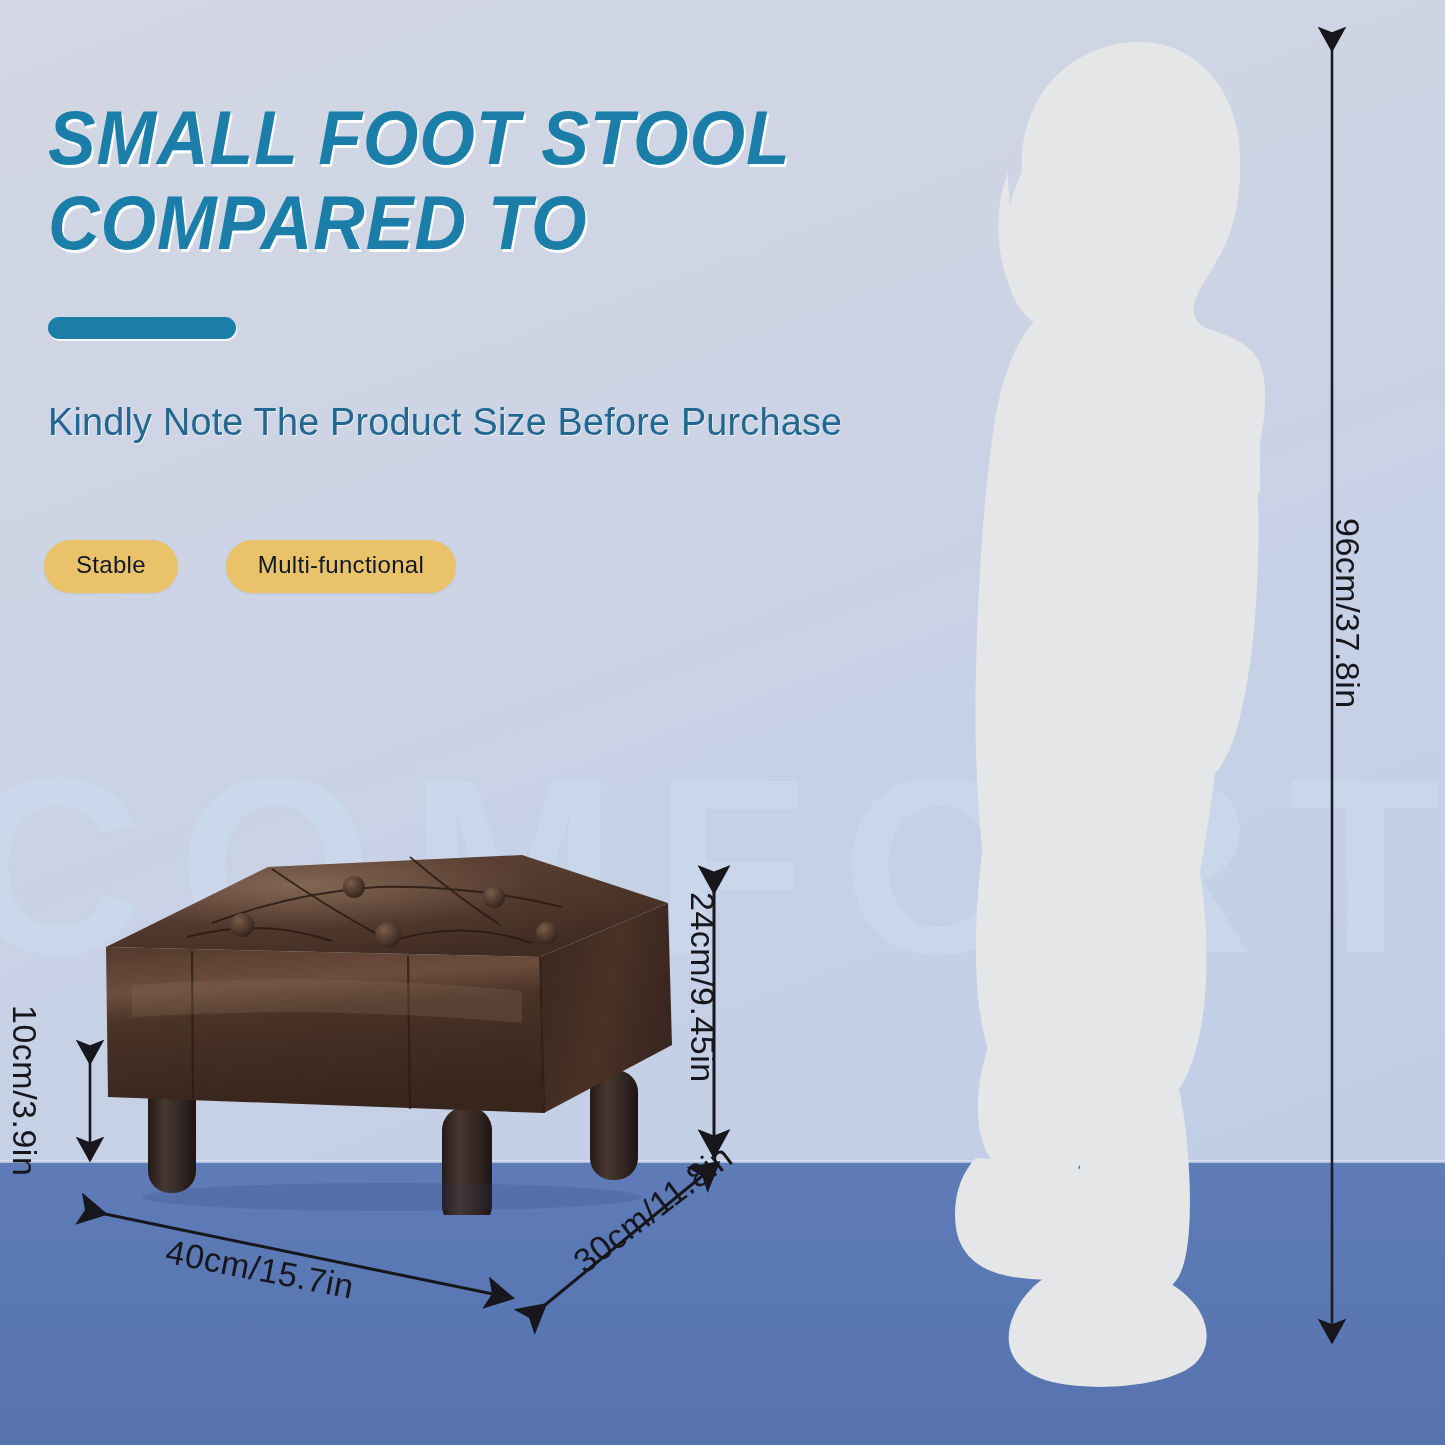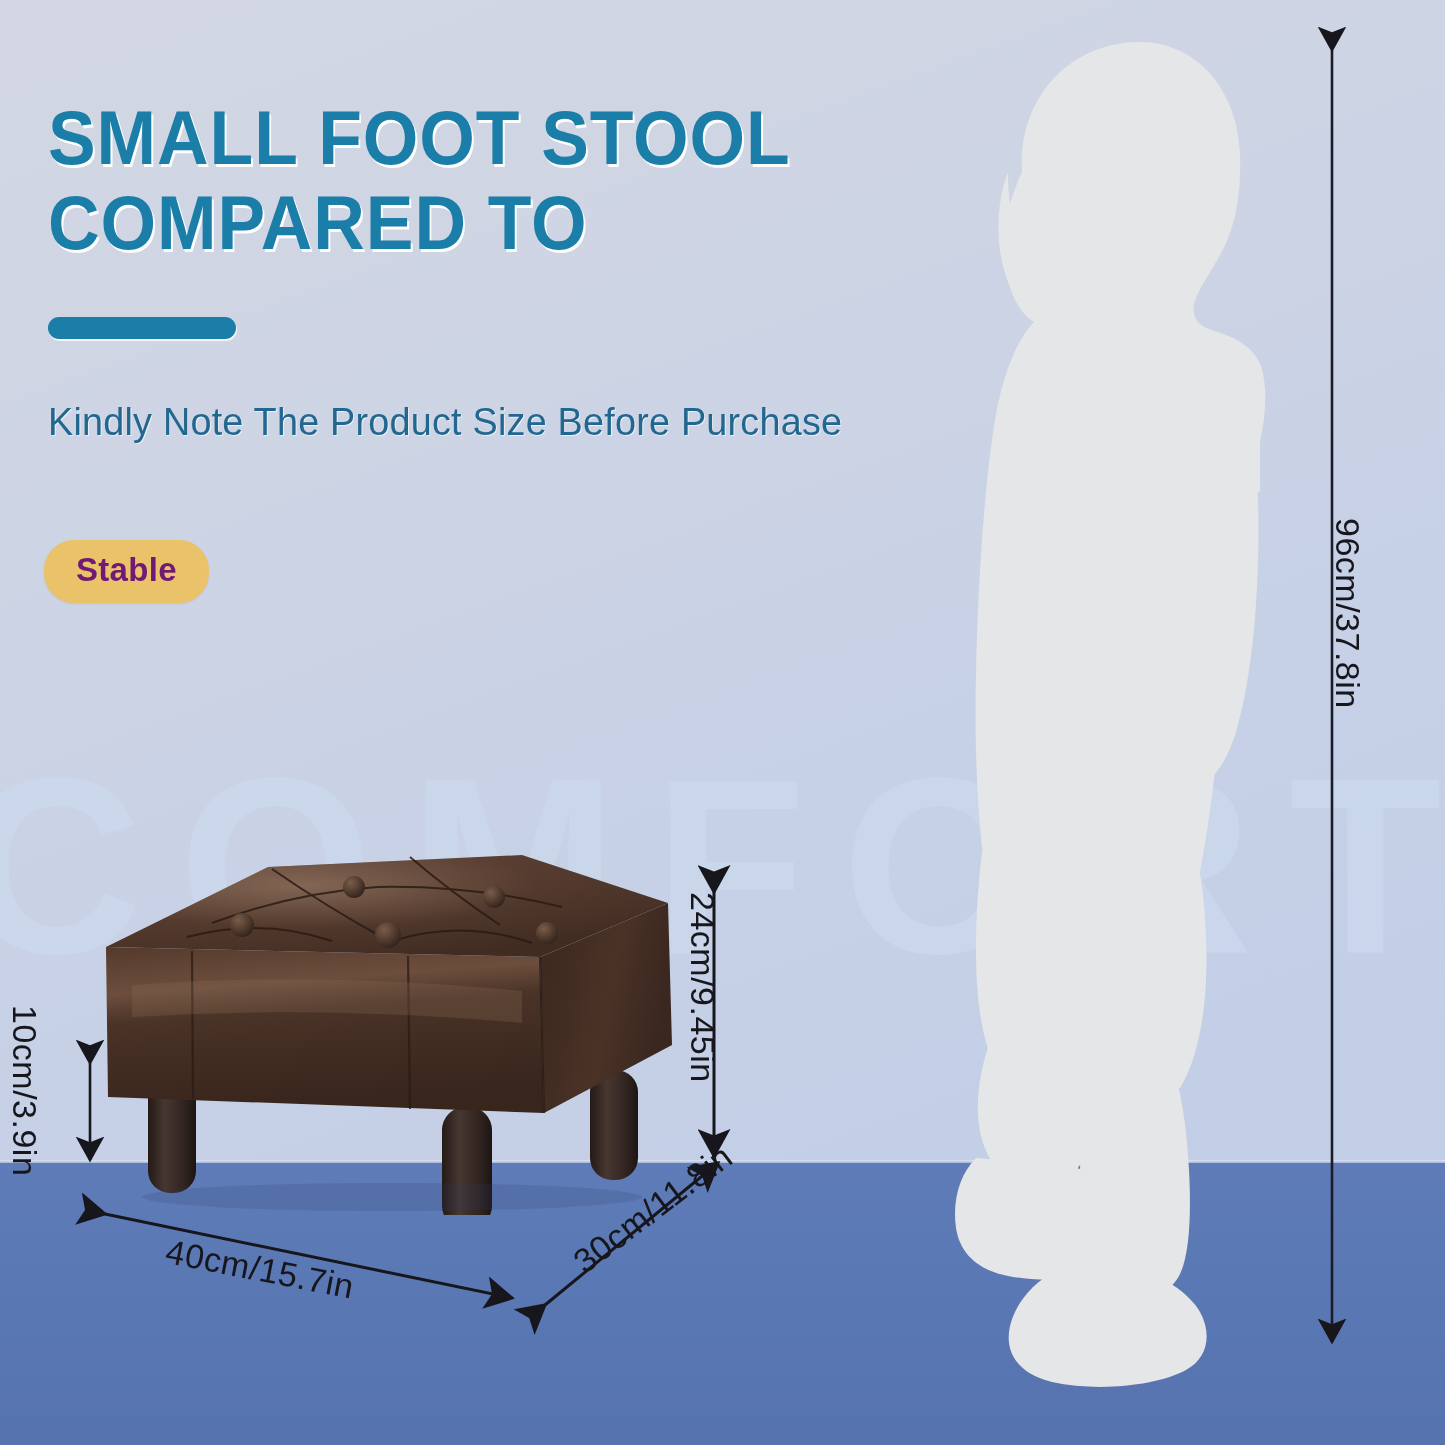--- a/index.html
+++ b/index.html
@@ -42,20 +42,21 @@
     left: 0; top: 1160px;
     width: 1445px; height: 4px;
     background: linear-gradient(180deg, #dfe5f2 0%, #93a8d4 100%);
   }
 
   
   #headline {
     position: absolute;
     left: 48px; top: 95px;
     width: 930px;
+    font-style: italic;
   }
   #headline .line {
     font-size: 76px;
     font-weight: 700;
     letter-spacing: 1px;
     line-height: 1.12;
     color: #1b7ea8;
     text-shadow: 2px 3px 0 rgba(255,255,255,.95);
     transform: scaleX(.94);
     transform-origin: left center;
@@ -85,23 +86,23 @@
   
   #badges {
     position: absolute;
     left: 44px; top: 540px;
     display: flex;
     gap: 48px;
     align-items: center;
   }
   .badge {
     background: #e9c269;
-    color: #701a75;
-    font-size: 33px;
-    font-weight: 700;
+    color: #0f172a;
+    font-size: 24px;
+    font-weight: 400;
     border-radius: 30px;
     padding: 11px 32px 14px;
     letter-spacing: .3px;
     white-space: nowrap;
     box-shadow: 0 1px 2px rgba(120,100,40,.12);
   }
 
   
   #stool {
     position: absolute;
@@ -152,20 +153,21 @@
 
   <div id="headline">
     <div class="line">SMALL FOOT STOOL</div>
     <div class="line">COMPARED TO</div>
   </div>
   <div id="accent-bar"></div>
   <div id="subtitle">Kindly Note The Product Size Before Purchase</div>
 
   <div id="badges">
     <div class="badge">Stable</div>
+    <div class="badge">Multi-functional</div>
   </div>
 
   <div id="stool">
     <svg viewBox="0 0 600 370" xmlns="http://www.w3.org/2000/svg">
       <defs>
         <linearGradient id="topFace" x1="0" y1="0" x2="0.6" y2="1">
           <stop offset="0%" stop-color="#5f4336"></stop>
           <stop offset="35%" stop-color="#553a2e"></stop>
           <stop offset="100%" stop-color="#412c22"></stop>
         </linearGradient>

